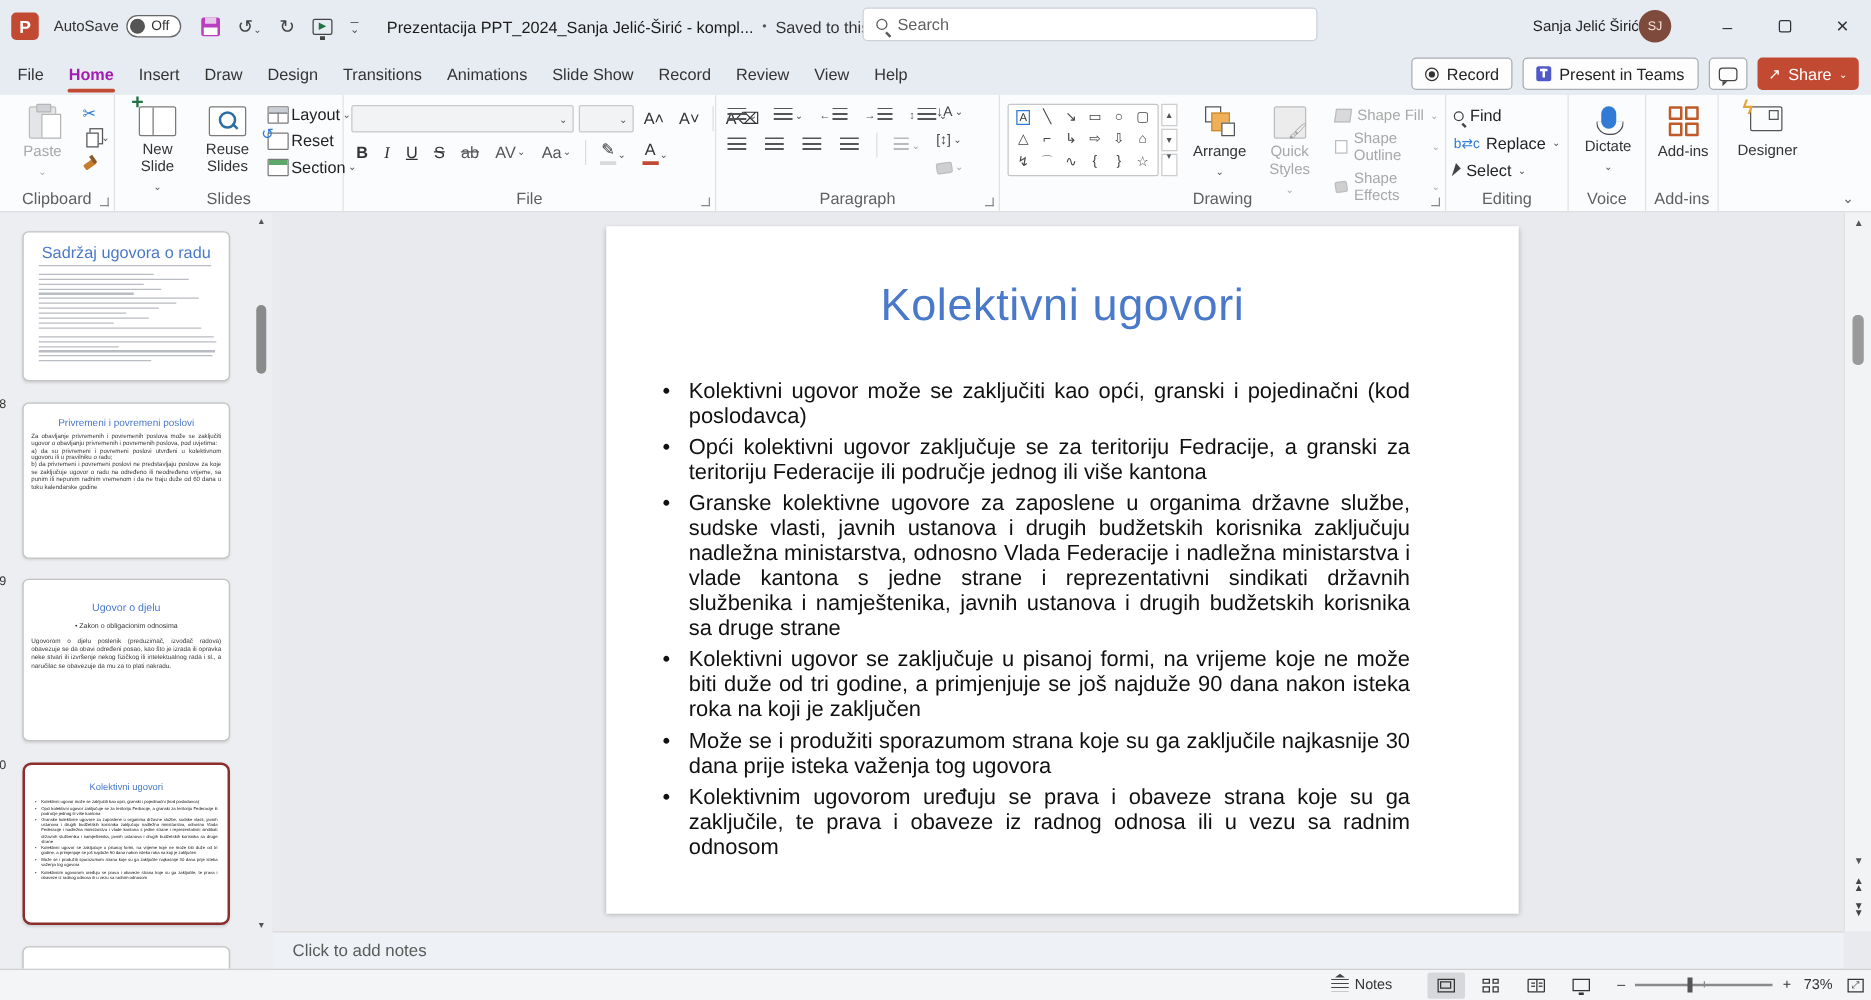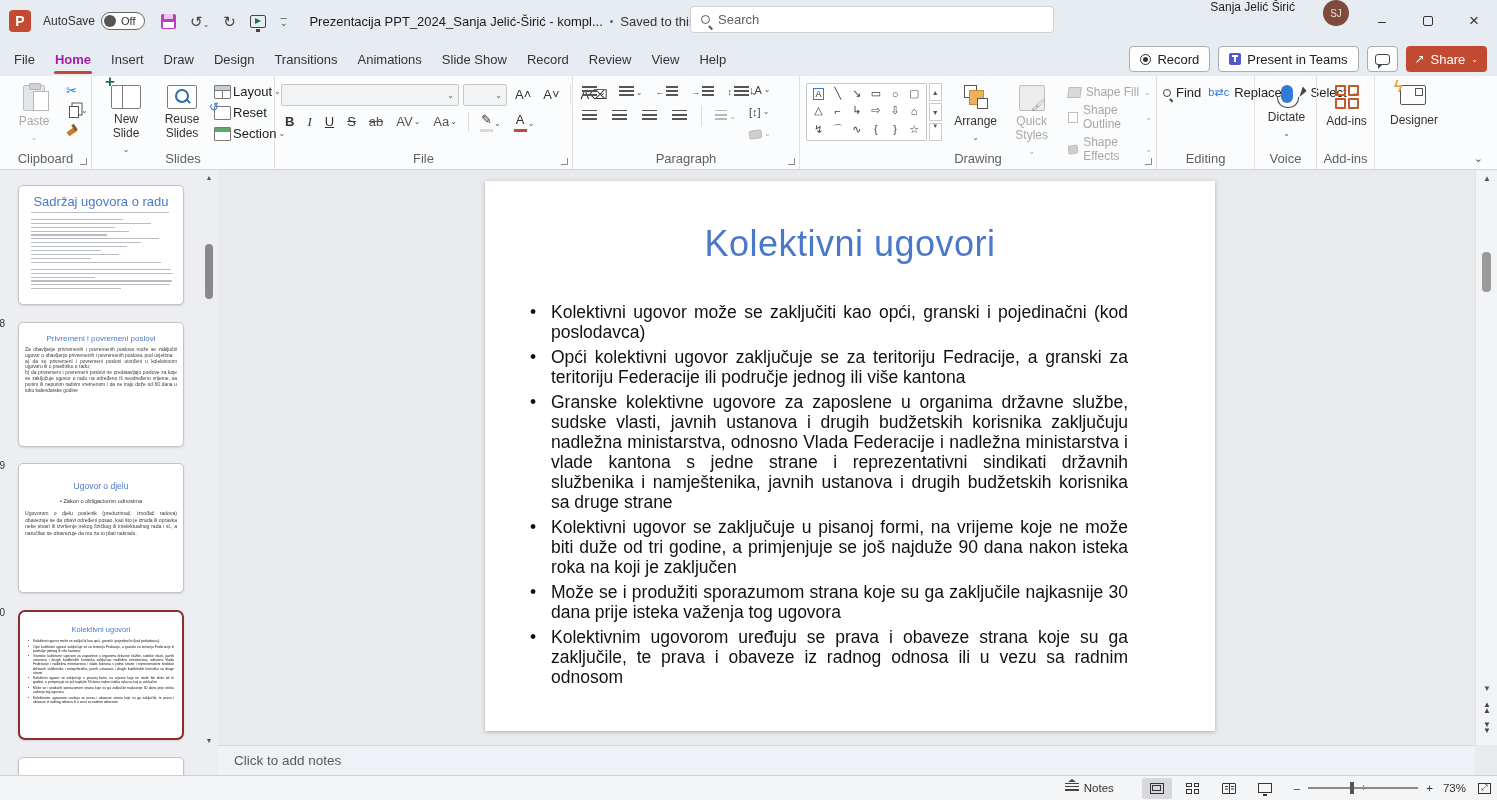--- a/index.html
+++ b/index.html
@@ -23,21 +23,21 @@
   .monitor-ico { width:16px; height:13px; border:1.5px solid #444; border-radius:2px; position:relative; }
   .monitor-ico:before { content:""; position:absolute; left:4px; top:2px; border-left:6px solid #217346; border-top:3.5px solid transparent; border-bottom:3.5px solid transparent; }
   .monitor-ico:after { content:""; position:absolute; left:5px; bottom:-5px; width:4px; height:3px; background:#444; }
   .qat-custom { display:flex; flex-direction:column; align-items:center; line-height:5px; font-size:9px; color:#444; }
   .doc-title { margin-left:22px; font-size:13px; color:#1b1b1b; display:flex; align-items:center; gap:7px; white-space:nowrap; }
   .doc-title .saved { color:#333; }
   .doc-title .dot { color:#555; font-size:10px; }
   .searchbox { position:absolute; left:690px; top:6px; width:364px; height:27px; background:#fff; border:1px solid #cdd2d9; border-radius:4px; display:flex; align-items:center; gap:8px; padding-left:10px; color:#616161; }
   .mag { width:9px; height:9px; border:1.5px solid #5a5a5a; border-radius:50%; position:relative; flex:none; }
   .mag:after { content:""; position:absolute; width:5px; height:1.5px; background:#5a5a5a; left:7px; top:9px; transform:rotate(45deg); transform-origin:left center; }
-  .userarea { position:absolute; right:148px; top:0; height:42px; display:flex; align-items:flex-start; gap:28px; }
+  .userarea { position:absolute; right:160px; top:0; height:42px; display:flex; align-items:center; gap:0; }
   .username { font-size:12px; color:#222; }
   .avatar { width:26px; height:26px; border-radius:50%; background:#7d4a3c; color:#f3e3dd; font-size:10px; display:flex; align-items:center; justify-content:center; }
   .winbtns { position:absolute; right:0; top:0; height:42px; display:flex; }
   .winbtn { width:46px; height:42px; display:flex; align-items:center; justify-content:center; color:#333; font-size:14px; }
   .restore-ico { width:10px; height:10px; border:1px solid #333; border-radius:2px; position:relative; }
   
   .tabrow { position:absolute; left:0; top:42px; width:100%; height:34px; background:#e7ecf2; display:flex; align-items:center; }
   .tabs { display:flex; align-items:flex-start; margin-left:4px; }
   .tab { padding:7px 10px; font-size:13px; color:#333; white-space:nowrap; }
   .tab.active { font-weight:bold; color:#a21caf; position:relative; }
@@ -107,21 +107,21 @@
   .arrange-ico .sq2 { position:absolute; left:5px; top:5px; width:15px; height:15px; background:#f0b05a; border:1.5px solid #c98a30; }
   .arrange-ico .sq3 { position:absolute; right:0; bottom:0; width:11px; height:11px; background:#fff; border:1.5px solid #555; }
   .qs-ico { width:26px; height:26px; background:#ececec; border:1px solid #cfcfcf; border-radius:2px; position:relative; }
   .qs-ico:before { content:"🖌"; position:absolute; right:-2px; bottom:-2px; font-size:12px; color:#9a9a9a; }
   .shapeline { display:flex; flex-direction:column; gap:4px; margin-left:8px; margin-top:4px; }
   .shapeline .row { display:flex; align-items:center; gap:5px; font-size:12px; }
   .sf-ico { width:13px; height:11px; background:#d9d9d9; border:1px solid #a8a8a8; transform:skewX(-8deg); }
   .so-ico { width:13px; height:11px; border:1.5px solid #a8a8a8; background:#fff; }
   .se-ico { width:13px; height:9px; background:#cfcfcf; border-radius:2px; transform:rotate(-8deg); border:1px solid #a8a8a8; }
   
-  .editcol { display:flex; flex-direction:row; gap:7px; margin-top:4px; }
+  .editcol { display:flex; flex-direction:column; gap:7px; margin-top:4px; }
   .editrow { display:flex; align-items:center; gap:5px; font-size:13px; color:#222; }
   .mag-d { width:8px; height:8px; border:1.5px solid #444; border-radius:50%; position:relative; flex:none; }
   .mag-d:after { content:""; position:absolute; width:4px; height:1.5px; background:#444; left:6px; top:8px; transform:rotate(45deg); transform-origin:left center; }
   .repl-ico { font-size:11px; color:#2f7bd6; }
   .sel-ico { width:0; height:0; border-left:5px solid #444; border-top:3px solid transparent; border-bottom:8px solid transparent; transform:rotate(18deg); }
   .mic-ico { width:12px; height:18px; background:#2f7bd6; border-radius:6px; position:relative; margin-bottom:4px; }
   .mic-ico:after { content:""; position:absolute; left:-4px; bottom:-5px; width:20px; height:10px; border:1.5px solid #444; border-top:none; border-radius:0 0 10px 10px; }
   .addins-ico { width:24px; height:24px; display:grid; grid-template-columns:1fr 1fr; gap:2px; margin-bottom:2px; }
   .addins-ico span { border:2px solid #c05a28; border-radius:1px; }
   .designer-ico { width:26px; height:20px; border:1.5px solid #555; border-radius:2px; position:relative; margin-bottom:5px; }

